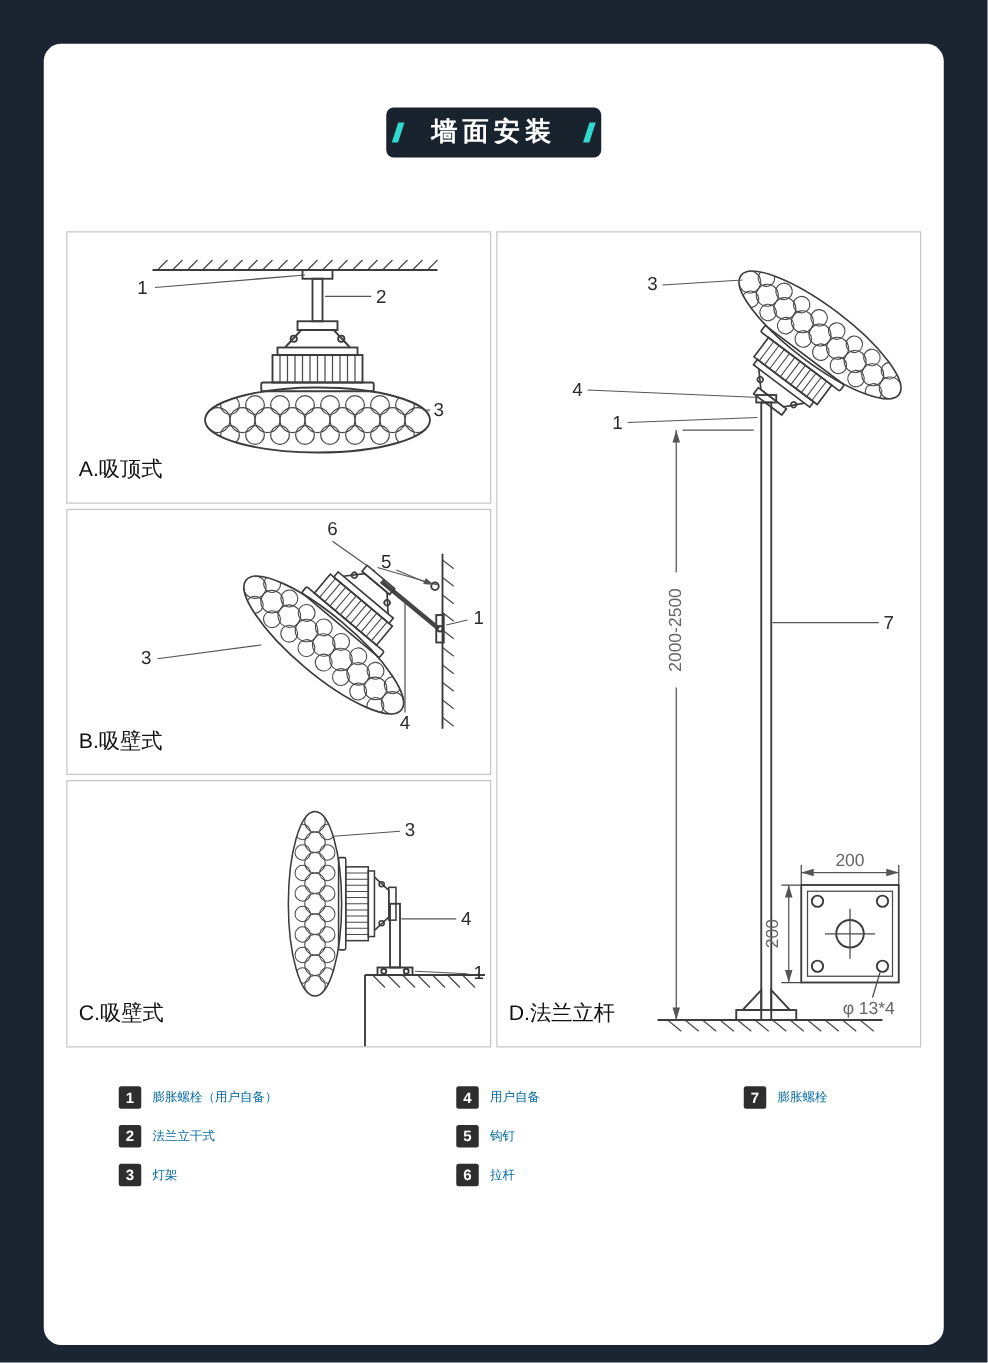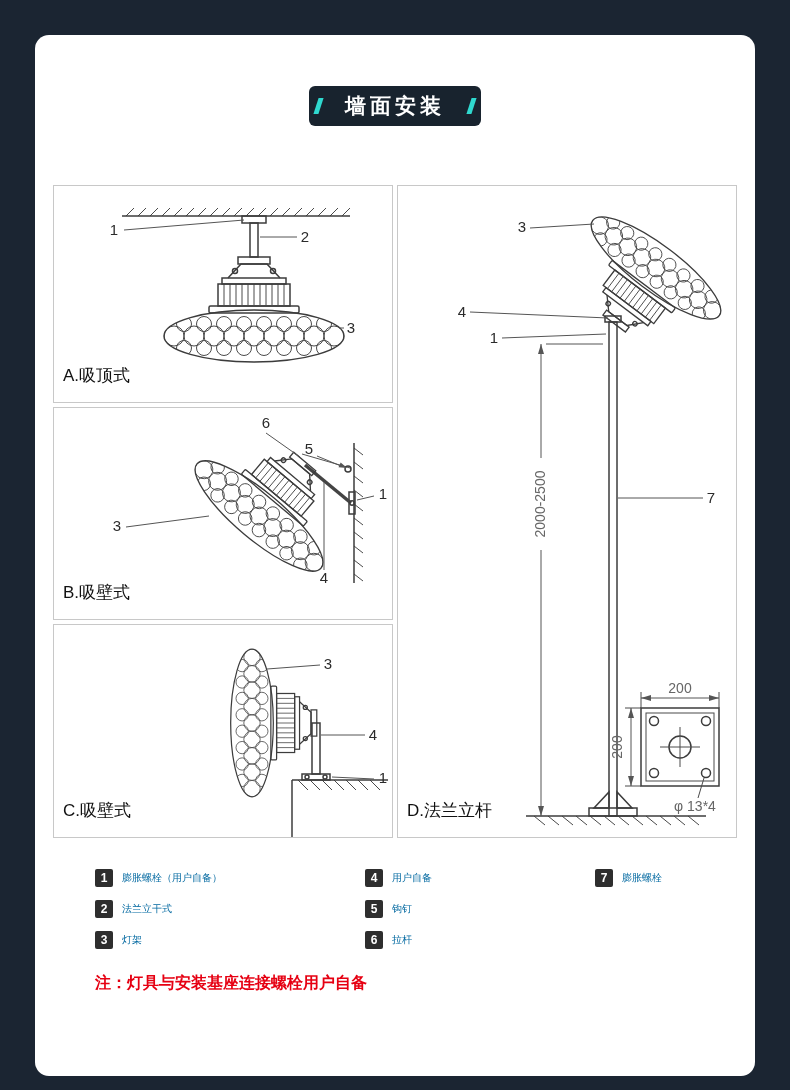--- a/index.html
+++ b/index.html
@@ -246,15 +246,14 @@
       </div>
     </div>
     <div class="legend-col" style="left:560px">
       <div class="legend-item">
         <span class="legend-num">7</span>
         <span class="legend-label">膨胀螺栓</span>
       </div>
     </div>
   </div>
 
-  <div class="note">注：灯具与安装基座连接螺栓用户自备</div>
 
 </div>
 
 </body></html>

